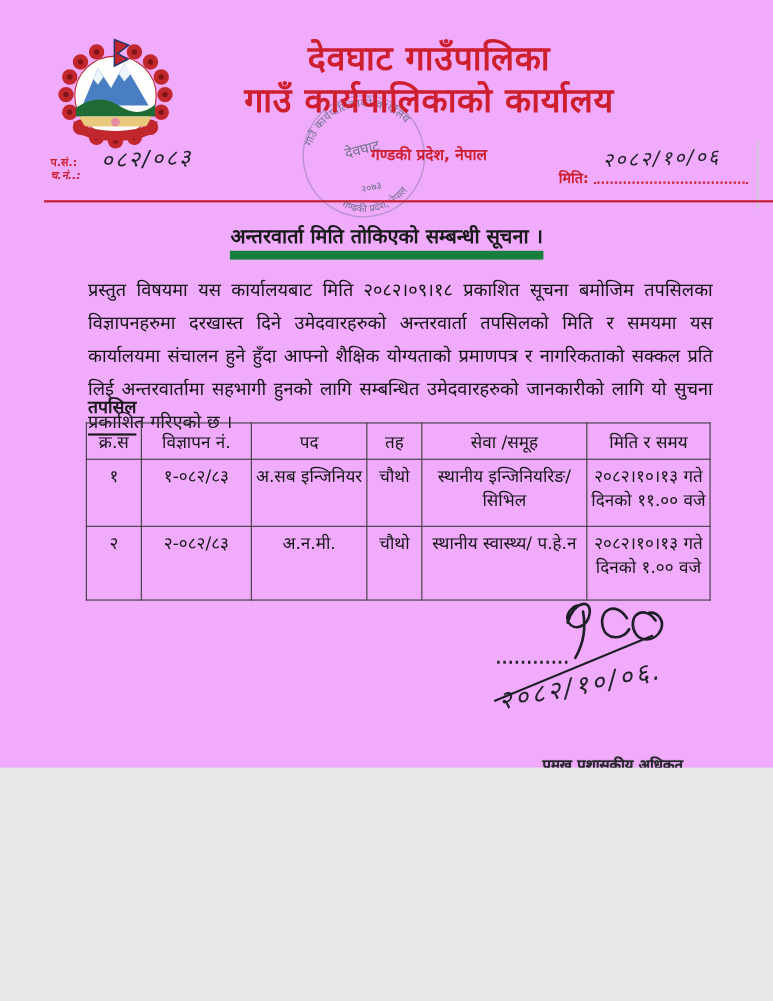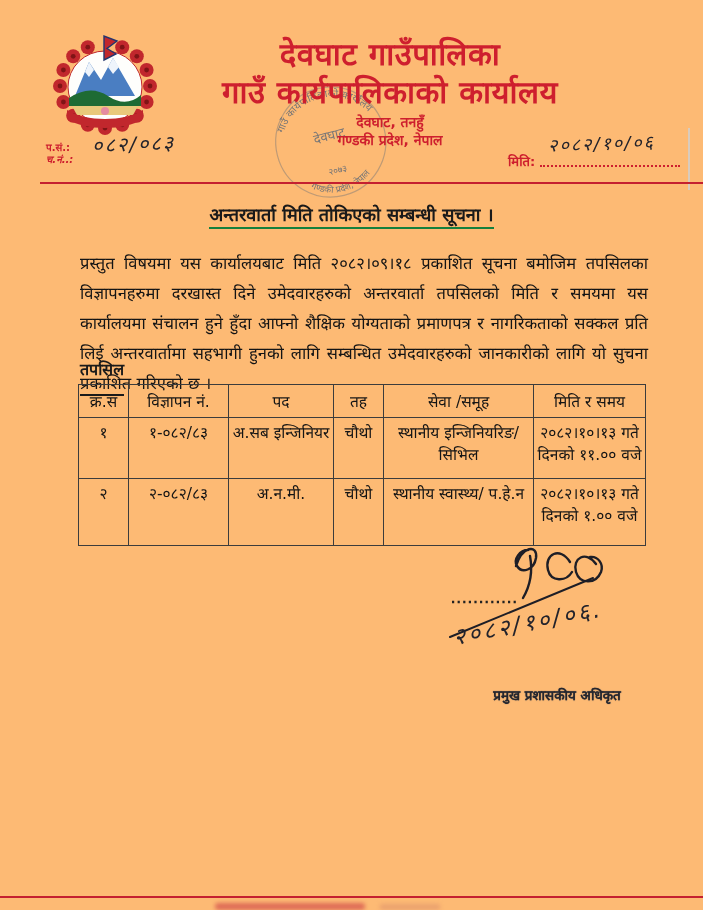--- a/index.html
+++ b/index.html
@@ -1,19 +1,19 @@
 <!DOCTYPE html>
 <html><head>
 <meta charset="utf-8">
 <style>
   html,body{margin:0;padding:0;background:#e8e8e8;}
   .page{
     position:relative;
-    width:703px;height:910px;
-    background:#fdba74;
+    width:703px;height:698px;
+    background:#f0abfc;
     overflow:hidden;
     font-family:"DejaVu Sans",sans-serif;
     color:#1a1a1a;
   }
   .abs{position:absolute;}
   
   .brand-title{
     left:162px;top:36px;width:456px;
     text-align:center;font-weight:700;
     color:#ce1f2e;font-size:31px;line-height:37px;
@@ -41,21 +41,21 @@
   .red-rule{left:40px;top:182px;width:663px;height:2px;background:#c42030;z-index:5;}
   .scan-streak{left:688px;top:128px;width:2px;height:62px;background:#cfcfcf;opacity:.8;}
   
   .stamp{left:262px;top:78px;width:138px;height:130px;transform:rotate(-14deg);opacity:.85;z-index:1;}
   .stamp text{fill:#5c6877;font-family:"DejaVu Sans",sans-serif;}
   
   .subject{
     left:0;top:202px;width:703px;text-align:center;
     font-size:18px;font-weight:700;z-index:2;
   }
-  .subject span{border-bottom:2px solid #15803d;padding-bottom:2px;}
+  .subject span{border-bottom:8px solid #15803d;padding-bottom:2px;}
   
   .para{
     left:80px;top:249px;width:568px;
     font-size:16.5px;line-height:30px;text-align:justify;
     color:#141414;
   }
   .tapasil{left:80px;top:358px;font-size:16px;font-weight:700;}
   .tapasil span{border-bottom:2px solid #1a1a1a;padding-bottom:15px;}
   
   table.sched{
@@ -140,21 +140,20 @@
 
     <path d="M17,76 C36,88 74,88 93,76 L93,85 C74,97 36,97 17,85 Z" fill="#c1272d"></path>
 
     <g>
       <path d="M54,2 L54,26 L66,20 L57,14.5 L67,7 Z" fill="#c1272d" stroke="#24356e" stroke-width="1.4"></path>
     </g>
   </svg>
 
   <div class="abs brand-title">देवघाट गाउँपालिका</div>
   <div class="abs brand-title" style="top:74px;">गाउँ कार्यपालिकाको कार्यालय</div>
-  <div class="abs brand-addr addr1">देवघाट, तनहुँ</div>
   <div class="abs brand-addr addr2">गण्डकी प्रदेश, नेपाल</div>
 
   <svg class="abs stamp" viewBox="0 0 138 130">
     <circle cx="69" cy="64" r="55" fill="none" stroke="#5c6877" stroke-width="1.2" opacity=".45"></circle>
     <defs>
       <path id="arcTop" d="M 18,70 A 51,51 0 0 1 120,70" fill="none"></path>
       <path id="arcBot" d="M 23.5,82 A 48,48 0 0 0 114.5,82" fill="none"></path>
     </defs>
     <text font-size="10" text-anchor="middle">
       <textPath href="#arcTop" startOffset="50%">गाउँ कार्यपालिकाको कार्यालय</textPath>

